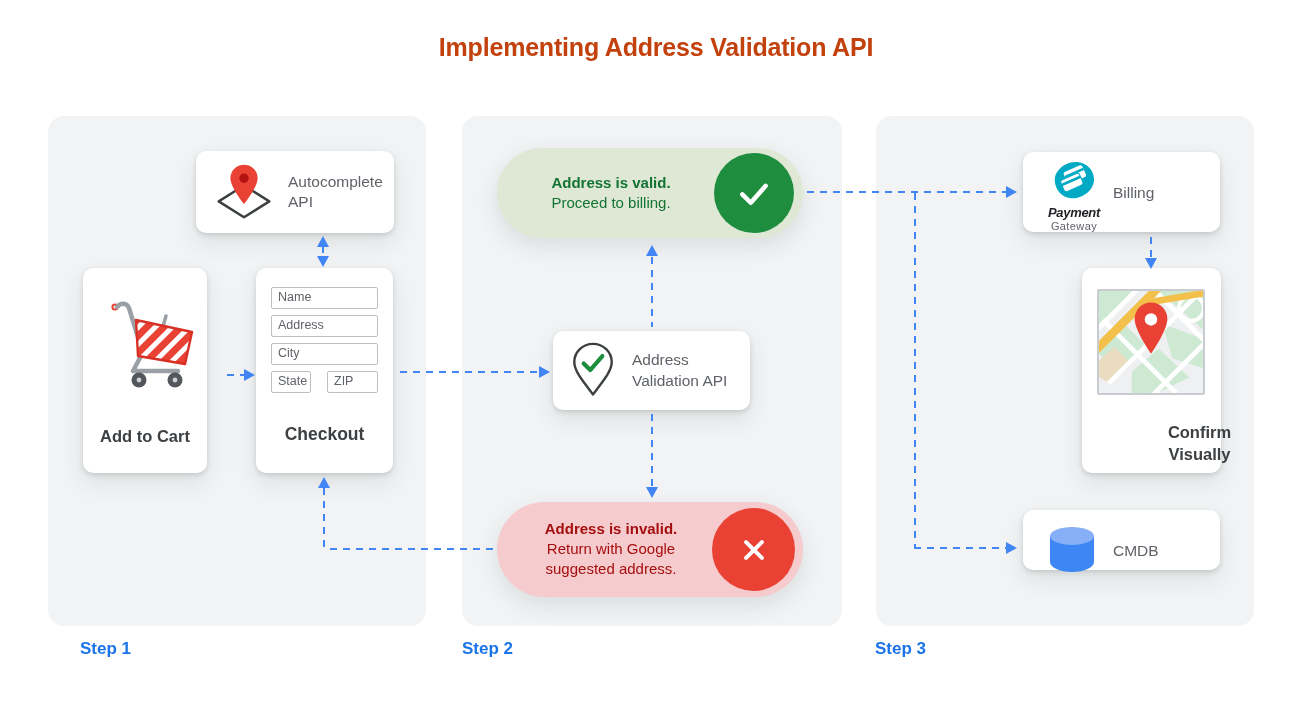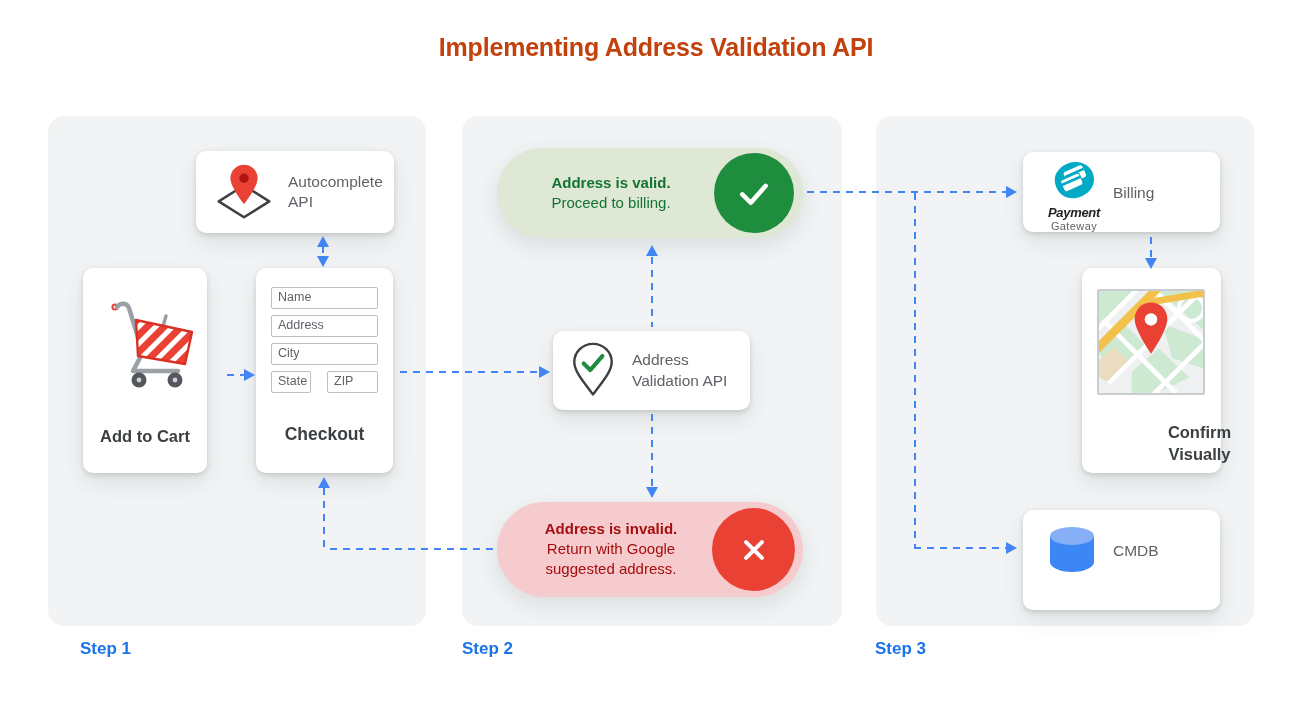--- a/index.html
+++ b/index.html
@@ -61,21 +61,21 @@
   #billing-card { left:1023px; top:152px; width:197px; height:80px; }
   .pg-logo { position:absolute; left:18px; top:8px; width:66px; text-align:center; }
   .pg-title { font-size:13px; font-weight:700; font-style:italic; color:#1f2124; line-height:1.05; letter-spacing:-0.3px; }
   .pg-sub { font-size:11px; color:#5f6368; letter-spacing:0.4px; }
   #billing-card .gray-label { position:absolute; left:90px; top:31px; }
 
   #confirm-card { left:1082px; top:268px; width:139px; height:205px; }
   #confirm-card svg.map { position:absolute; left:15px; top:21px; border:2px solid #c8cbcf; border-radius:2px; background:#f1f3f4; }
   #confirm-card .bold-label { position:absolute; bottom:8px; left:0; width:100%;margin-left:48px; }
 
-  #cmdb-card { left:1023px; top:510px; width:197px; height:100px; }
+  #cmdb-card { left:1023px; top:510px; width:197px; height:60px; }
   #cmdb-card svg { position:absolute; left:21px; top:14px; }
   #cmdb-card .gray-label { position:absolute; left:90px; top:31px; }
 
   .note { position:absolute; left:931px; top:341px; width:104px; font-size:15.5px; font-weight:700;
           color:#1a73e8; line-height:1.42; }
 
   
   .hdash { position:absolute; height:2px;
            background:repeating-linear-gradient(90deg,#4285f4 0 7px,transparent 7px 13px); }
   .vdash { position:absolute; width:2px;

